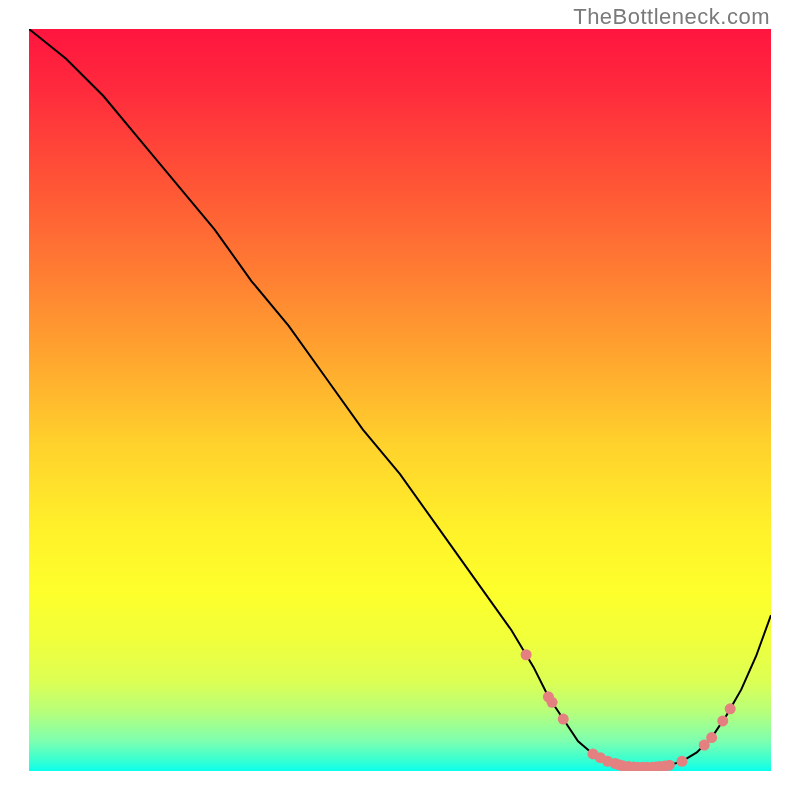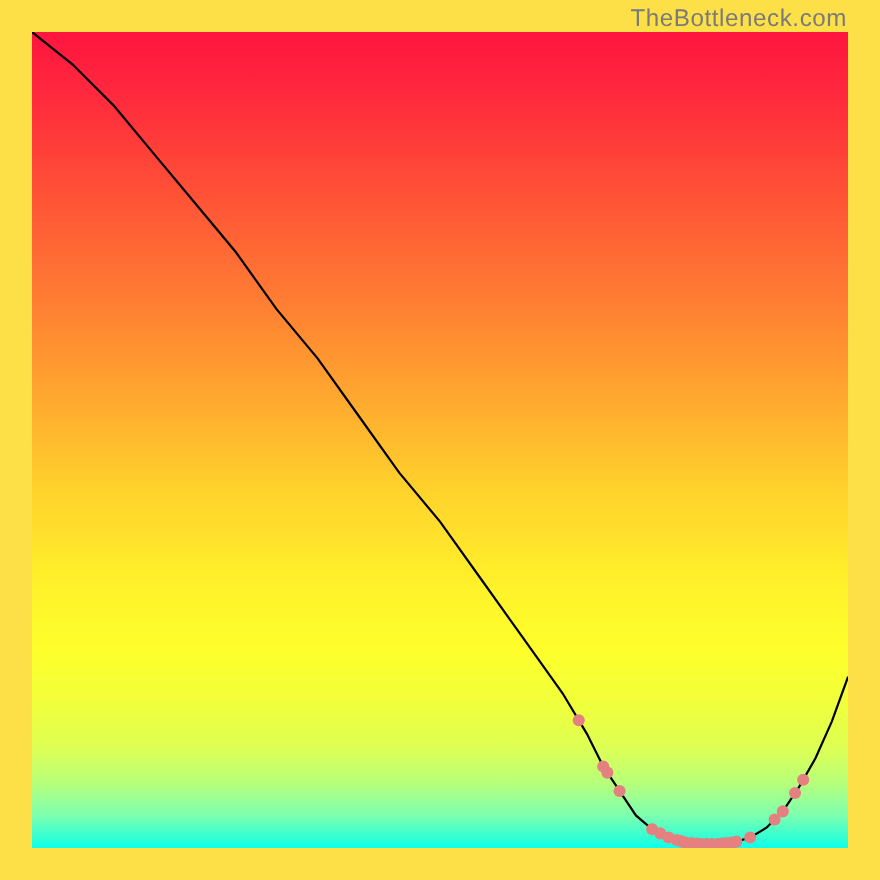--- a/index.html
+++ b/index.html
@@ -7,21 +7,21 @@
     padding: 0;
     width: 800px;
     height: 800px;
     background: #000;
     font-family: Arial, Helvetica, sans-serif;
   }
   .stage {
     position: relative;
     width: 800px;
     height: 800px;
-    background: #fde047;
+    background: #ffffff;
   }
   .plot-area {
     position: absolute;
     left: 29px;
     top: 29px;
     width: 742px;
     height: 742px;
     overflow: hidden;
   }
   .gradient-bg {

